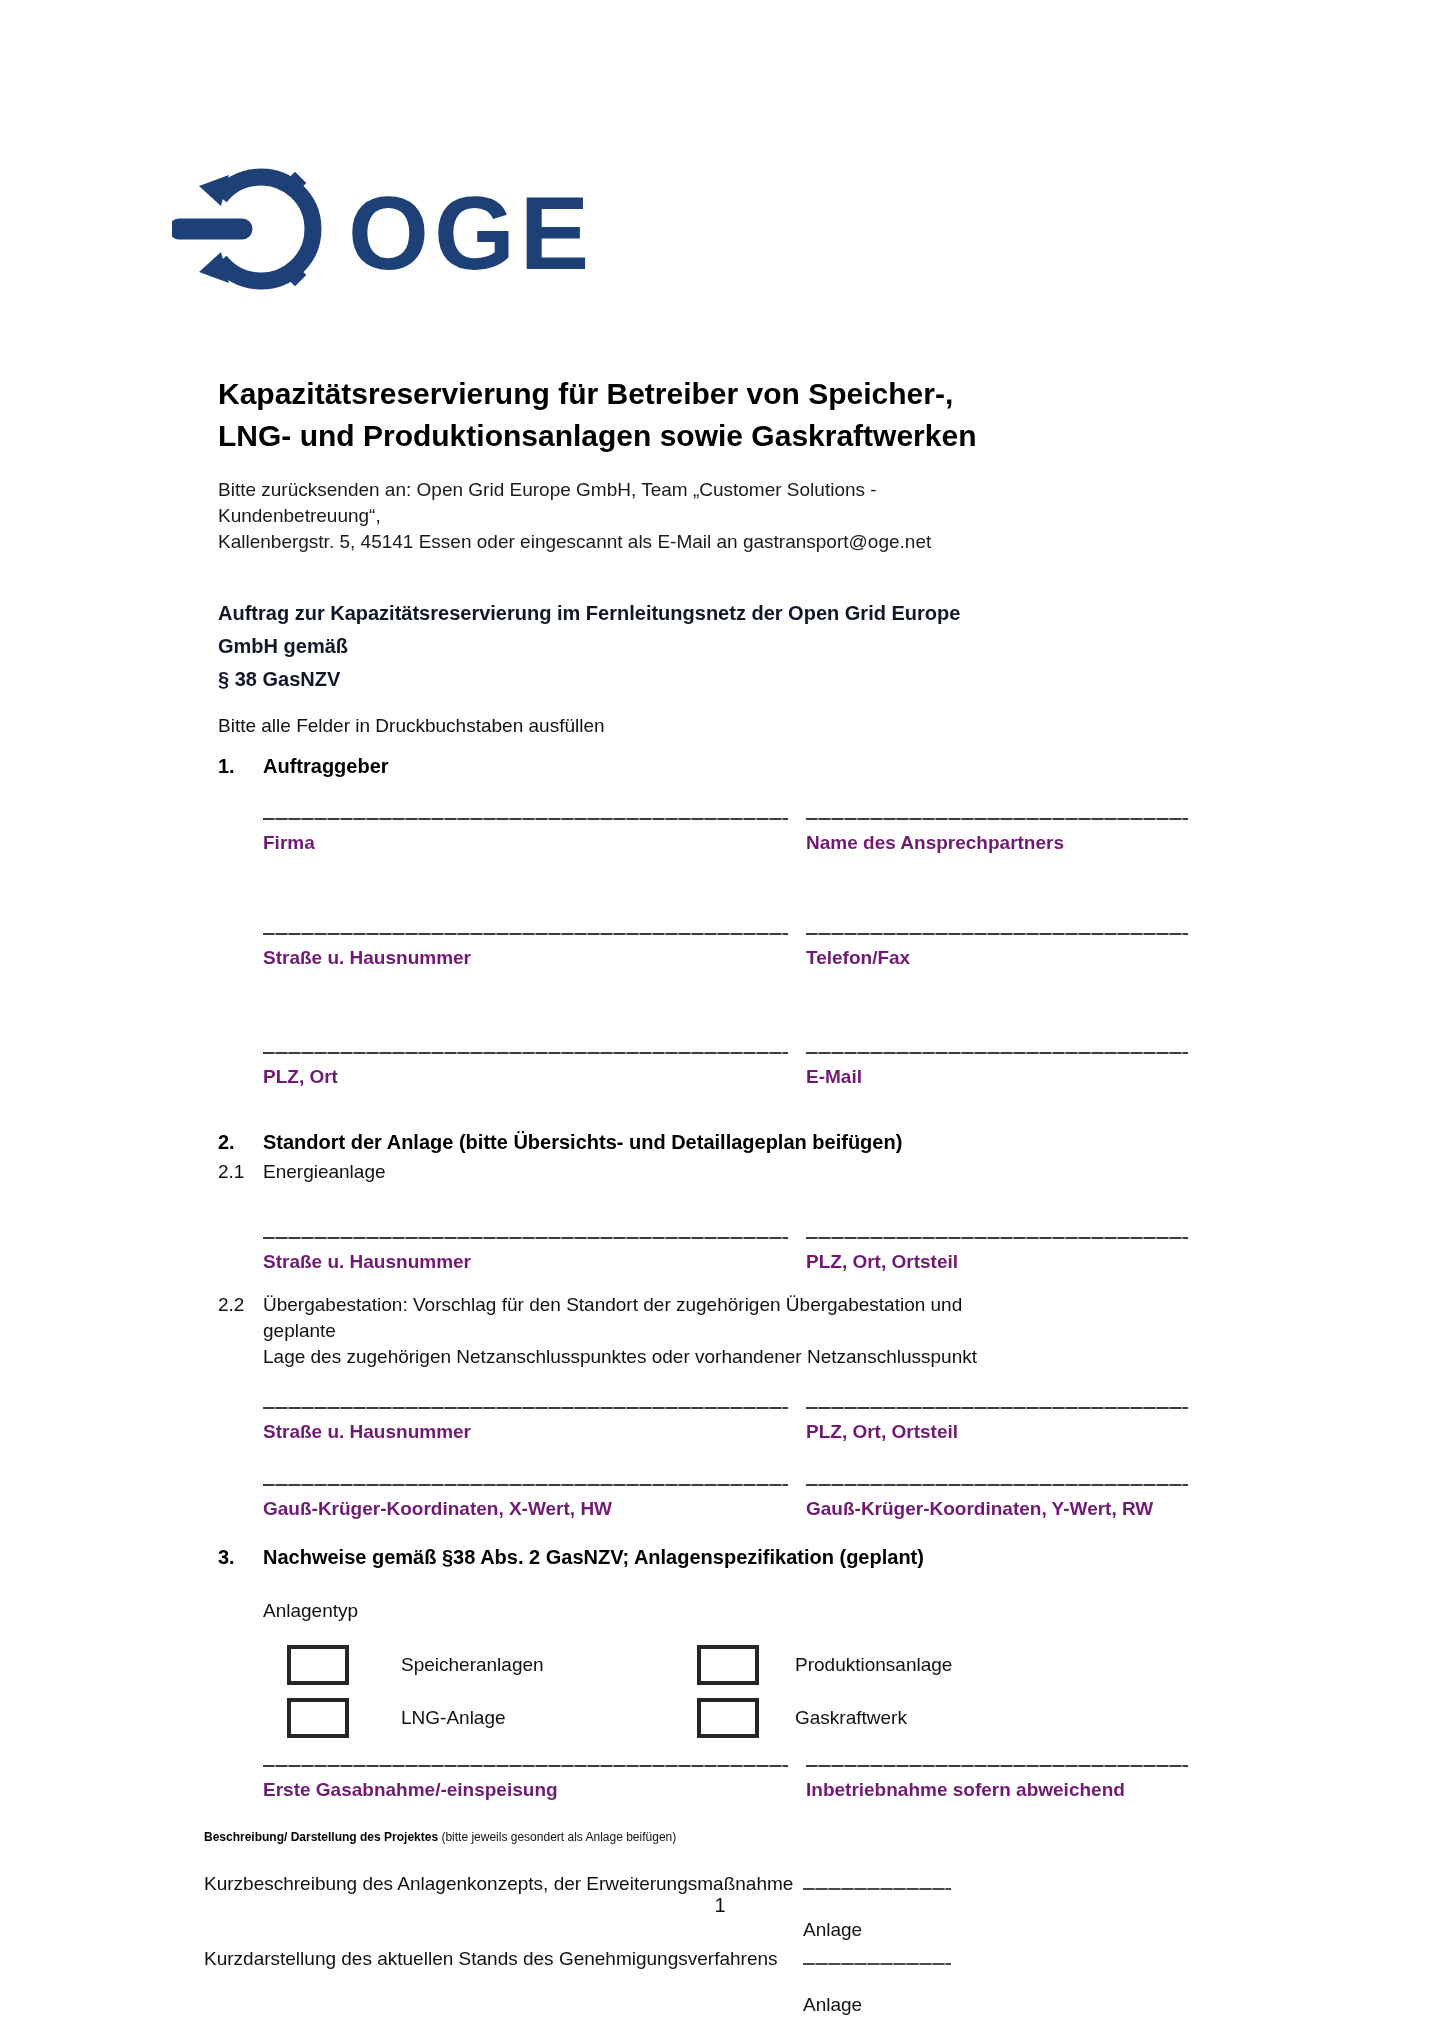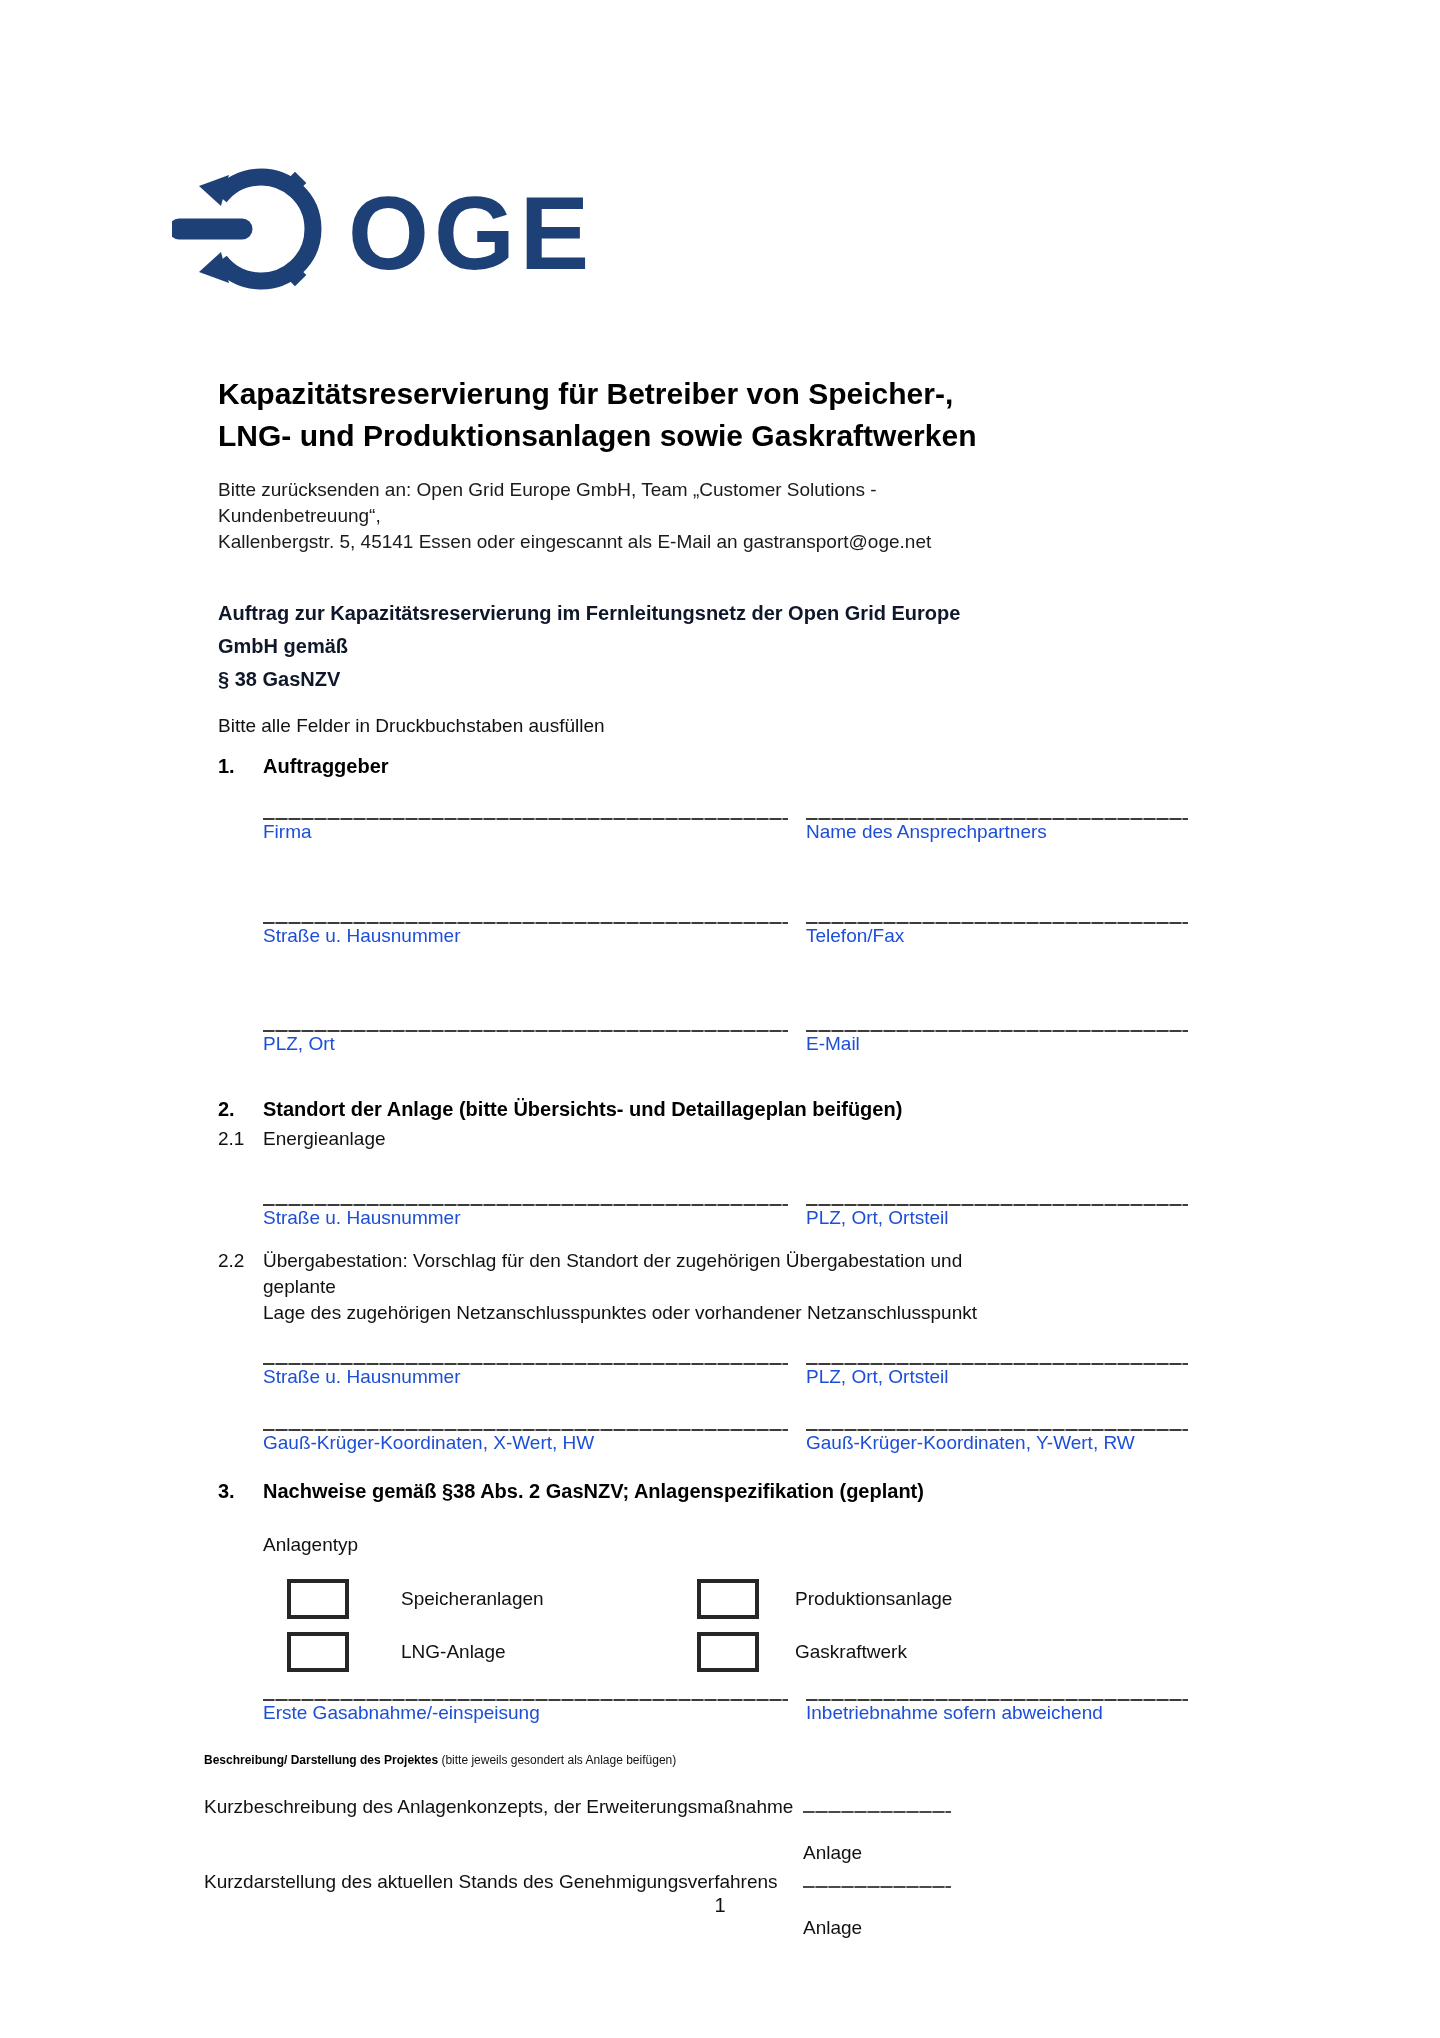--- a/index.html
+++ b/index.html
@@ -21,21 +21,21 @@
 
   .sec-head{position:relative;padding-left:45px;font-size:20px;line-height:26px;font-weight:bold;color:#000;}
   .sec-head .num{position:absolute;left:0;top:0;}
   .numbered{position:relative;padding-left:45px;font-size:19px;line-height:26px;}
   .numbered .num{position:absolute;left:0;top:0;}
 
   .field-row{margin-left:45px;display:grid;grid-template-columns:525px 491px;column-gap:18px;}
   .write-line{height:0;border-top:2px solid #3c3c3c;background:none;}
   .write-line.dashy{border-top:none;height:2px;
     background-image:repeating-linear-gradient(90deg,#3c3c3c 0 11px,#8f8f8f 11px 13px);}
-  .field-label{font-size:19px;line-height:24px;color:#1d4ed8;}
+  .field-label{padding-top:11px;font-size:19px;line-height:24px;color:#701a75;font-weight:bold;}
 
   .anlagentyp{margin:28px 0 0 45px;font-size:19px;line-height:26px;}
 
   .cb-row{display:flex;margin-left:69px;height:40px;}
   .cb-col{display:flex;align-items:center;}
   .cb-col1{width:410px;gap:28px;}
   .cb-box{width:54px;height:32px;border:4px solid #262626;background:#fff;box-sizing:content-box;}
   .cb-label{font-size:19px;line-height:40px;}
   .cb-col1 .cb-label{margin-left:24px;}
   .cb-col2 .cb-label{margin-left:36px;}

